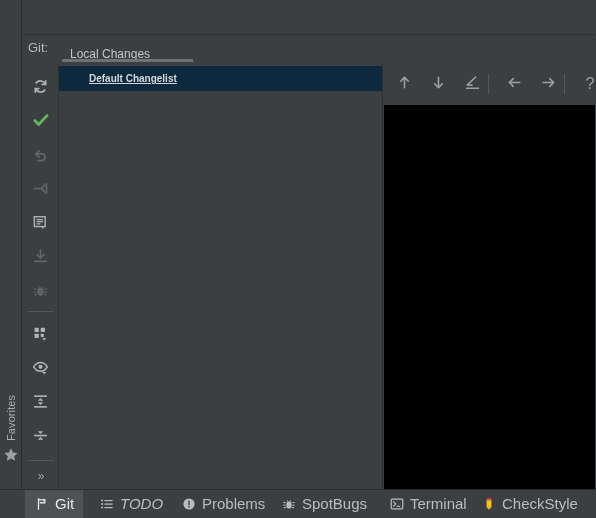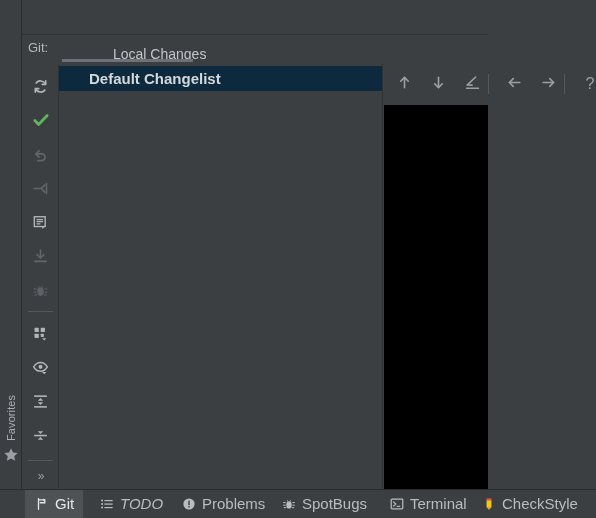--- a/index.html
+++ b/index.html
@@ -10,23 +10,24 @@
   body {
     width: 596px;
     height: 518px;
     overflow: hidden;
     font-family: "Liberation Sans", sans-serif;
     -webkit-font-smoothing: antialiased;
   }
 
   #app {
     position: relative;
-    width: 488px;
+    width: 548px;
     height: 518px;
     background: #3c3f41;
+    padding-left: 47px;
   }
 
   
   .fav-stripe {
     position: absolute;
     left: 0; top: 0;
     width: 22px; height: 489px;
     background: #3c3f41;
     border-right: 1px solid #2b2b2b;
     box-sizing: border-box;
@@ -81,24 +82,23 @@
     left: 6px; top: 4px;
     color: #b4b8bb;
     font-size: 13px;
   }
   .tab-local {
     position: absolute;
     left: 40px; top: 8px;
     height: 25px;
     padding: 0 8px;
     color: #c2c6c9;
-    font-size: 14px;
+    font-size: 12px;
     line-height: 21px;
     box-sizing: border-box;
-    margin-left: 43px;
   }
   .tab-underline {
     position: absolute;
     left: 40px;
     top: 23px;
     width: 131px;
     height: 3px;
     background: #6e7276;
   }
 
@@ -151,23 +151,24 @@
     width: 324px;
     height: 25px;
     background: #0d293e;
   }
   .tree-row-selected .node-label {
     position: absolute;
     left: 30px;
     top: 0;
     line-height: 25px;
     color: #d4d8da;
-    font-size: 15px;
+    font-size: 10px;
     font-weight: bold;
     white-space: nowrap;
+    text-decoration: underline;
   }
 
   
   .right-pane {
     position: absolute;
     left: 384px; top: 64px;
     right: 0;
     height: 425px;
     background: #3c3f41;
   }

